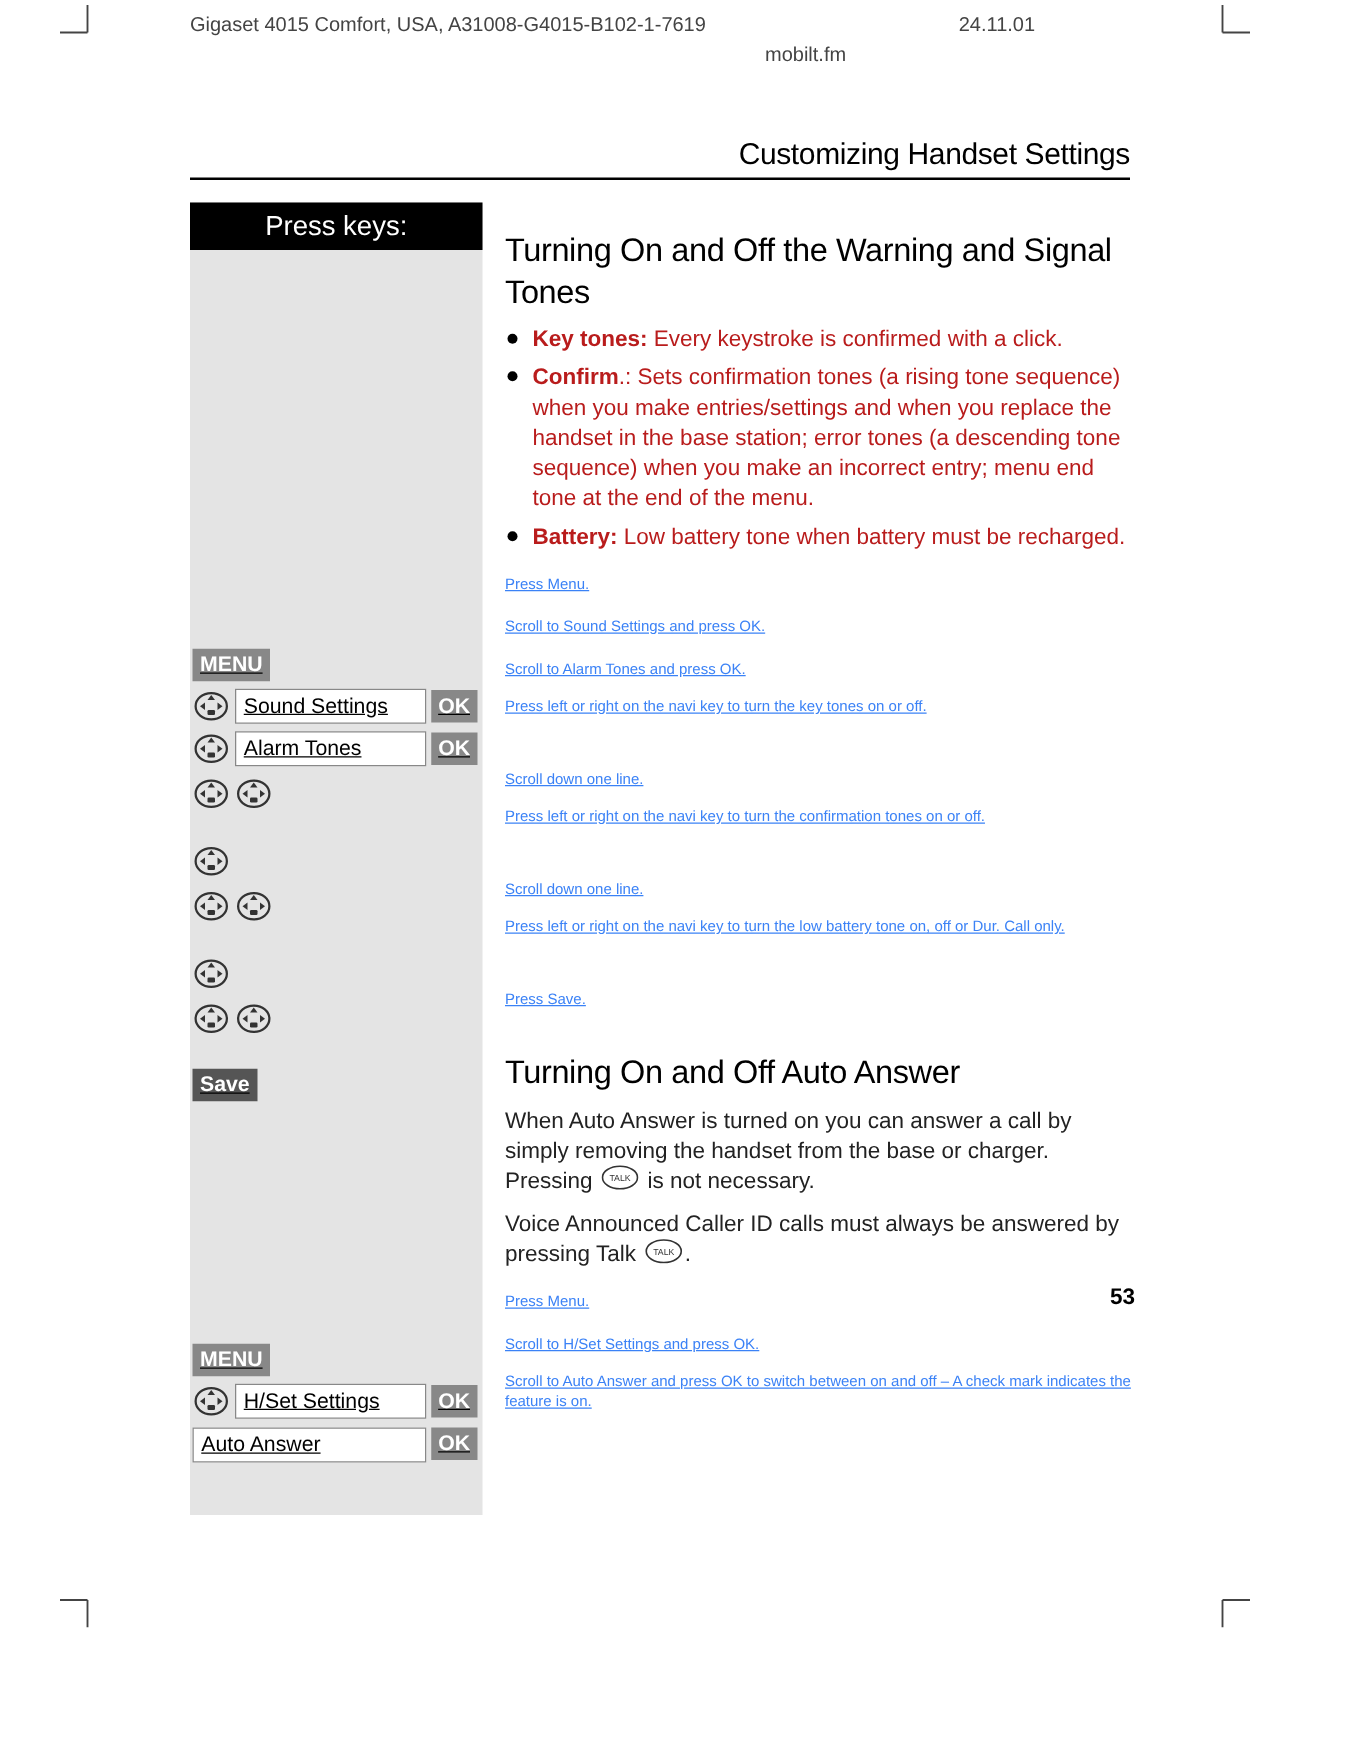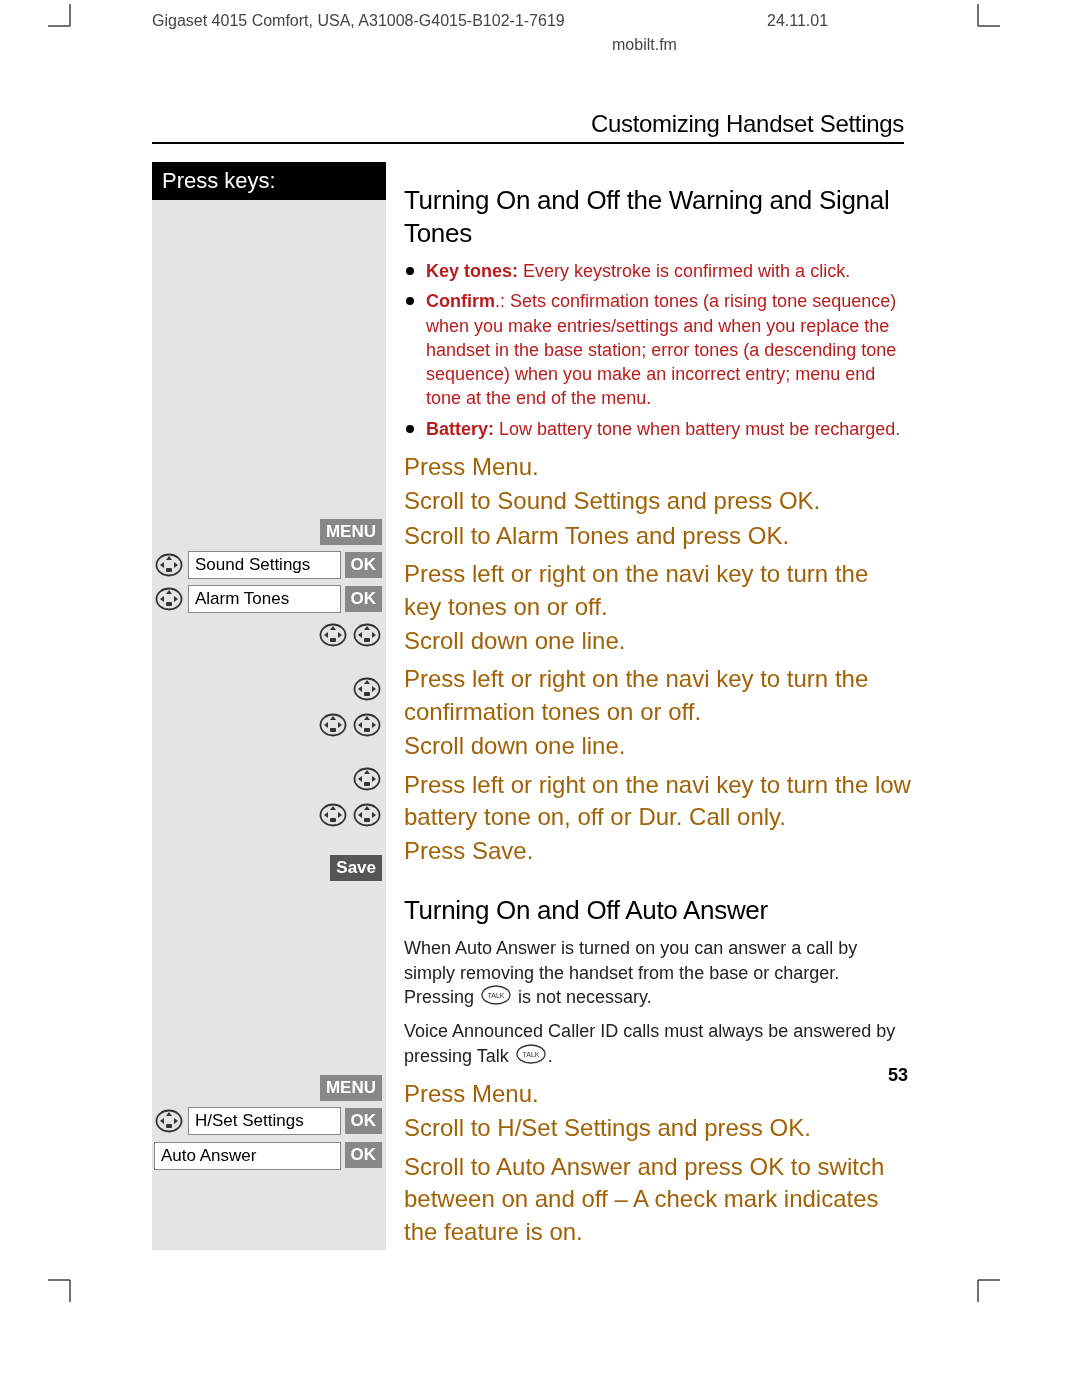--- a/index.html
+++ b/index.html
@@ -47,28 +47,29 @@
     width: 234px;
     background: #e4e4e4;
     display: flex;
     flex-direction: column;
   }
   .press-keys-bar {
     background: #000;
     color: #fff;
     font-size: 22px;
     padding: 6px 10px;
+    text-align: center;
   }
   .left-row {
     display: flex;
     align-items: center;
-    justify-content: flex-end;
     padding: 2px 4px 2px 2px;
     min-height: 32px;
     gap: 4px;
+    text-decoration: underline;
   }
   .nav-icon {
     width: 30px; height: 30px;
     display: inline-flex; align-items: center; justify-content: center;
   }
   .menu-field {
     background: #fff;
     border: 1px solid #888;
     font-size: 17px;
     padding: 3px 6px;
@@ -110,27 +111,28 @@
   .bullets li::before {
     content: "";
     position: absolute;
     left: 2px; top: 8px;
     width: 8px; height: 8px;
     background: #000;
     border-radius: 50%;
   }
   .bullets b { font-weight: 700; }
   .step {
-    font-size: 24px;
+    font-size: 12px;
     line-height: 1.35;
     margin-bottom: 2px;
     min-height: 32px;
     display: flex;
     align-items: center;
-    color: #a16207;
+    color: #3b82f6;
+    text-decoration: underline;
   }
   .step.tall { min-height: 52px; align-items: flex-start; padding-top: 4px;}
   .para {
     font-size: 18px;
     line-height: 1.35;
     margin-bottom: 8px;
     color: #222;
   }
   .talk-icon {
     display: inline-block;

